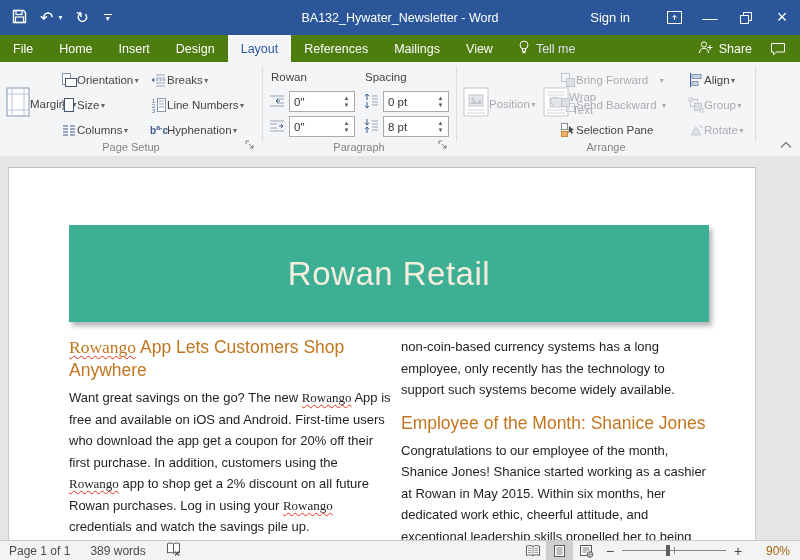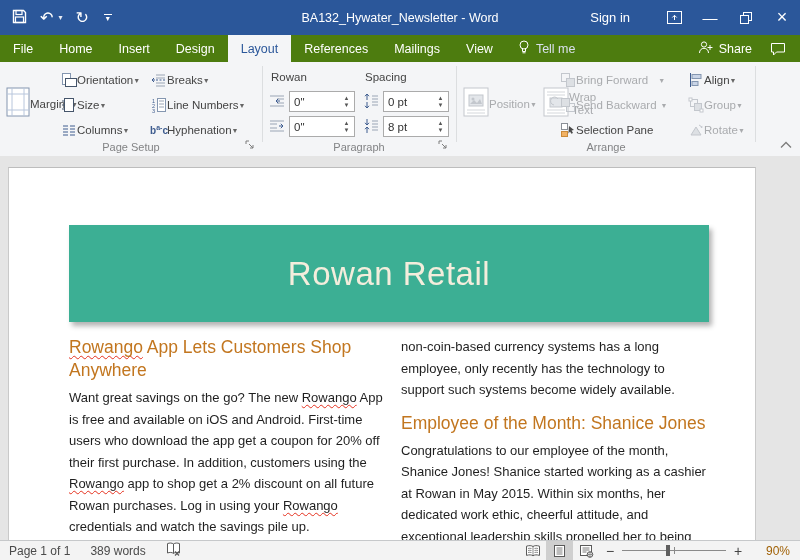--- a/index.html
+++ b/index.html
@@ -50,21 +50,21 @@
   
   .docarea{position:absolute;left:0;top:156px;width:800px;height:384px;background:#E5E5E5;overflow:hidden;}
   .page{position:absolute;left:8px;top:11px;width:748px;height:420px;background:#fff;border:1px solid #C9C9C9;border-top-color:#BDBDBD;box-sizing:border-box;}
   .banner{position:absolute;left:60px;top:57px;width:640px;height:97px;background:#3CAF94;box-shadow:3px 4px 5px rgba(0,0,0,0.30);display:flex;align-items:center;justify-content:center;}
   .banner span{font-size:33px;color:#F4EDDC;letter-spacing:0.5px;}
   .cols{position:absolute;left:60px;top:168px;display:flex;gap:10px;}
   .colL{width:322px;} .colR{width:310px;}
   .cols p{margin:0 0 11px 0;font-size:13px;line-height:21.5px;color:#1f1f1f;}
   .cols h2{margin:0 0 5px 0;font-size:17.5px;line-height:23px;font-weight:400;color:#C2761F;}
   .colR h2{margin-top:9px;}
-  .sq{text-decoration:underline;text-decoration-style:wavy;text-decoration-color:#E5311F;text-decoration-thickness:1px;text-underline-offset:2px;text-decoration-skip-ink:none;}
+  .sq{text-decoration:underline;text-decoration-style:wavy;text-decoration-color:#E5311F;text-decoration-thickness:1px;text-underline-offset:2px;text-decoration-skip-ink:none;font-family:Liberation Serif, serif;}
 
   
   .statusbar{position:absolute;left:0;top:540px;width:800px;height:20px;background:#F3F3F3;border-top:1px solid #C6C8CA;box-sizing:border-box;display:flex;align-items:center;font-size:12px;color:#4a4a4a;}
   .sb-left{display:flex;align-items:center;gap:20px;padding-left:9px;}
   .sb-right{margin-left:auto;display:flex;align-items:center;padding-right:10px;}
   .viewbtn{width:27px;height:19px;display:flex;align-items:center;justify-content:center;color:#5a5a5a;}
   .viewbtn.active{background:#CFCFCF;}
   .zoomsym{width:20px;text-align:center;font-size:14px;color:#444;}
   .slider{position:relative;width:104px;height:19px;margin:0 2px;}
   .slider .track{position:absolute;left:0;right:0;top:9px;height:1px;background:#8A8A8A;}

